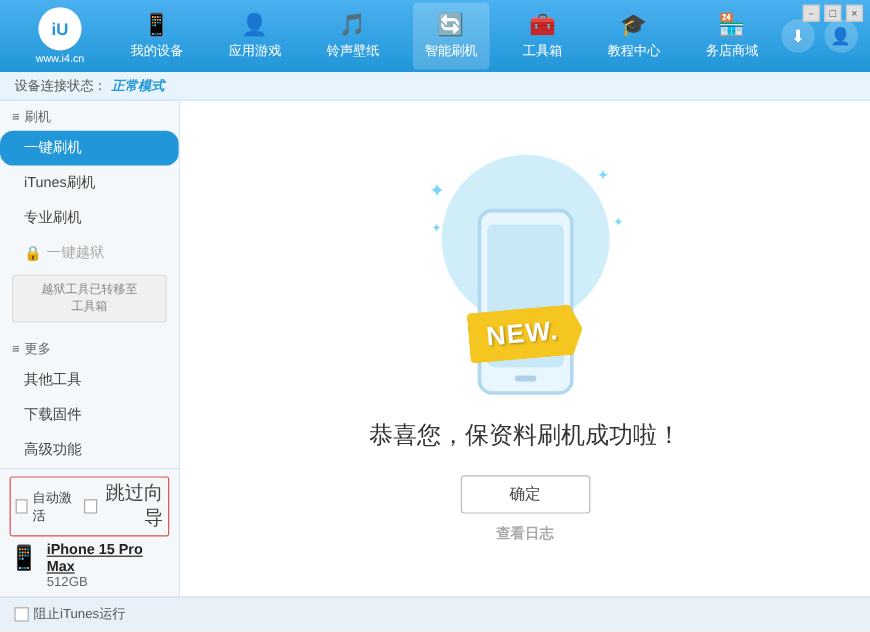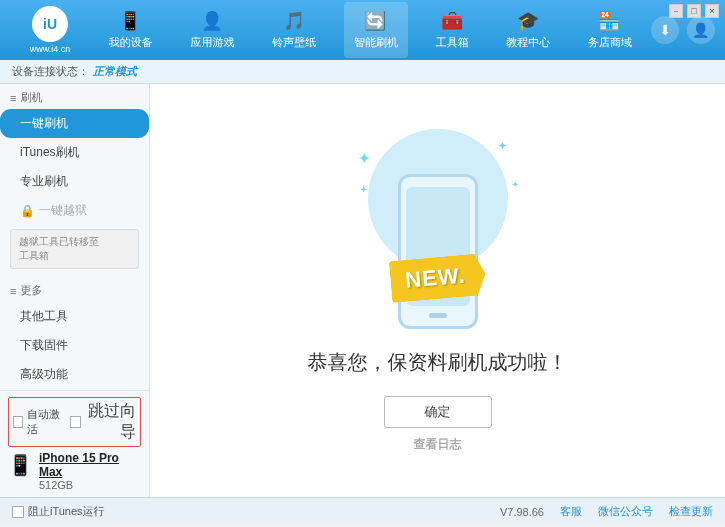--- a/index.html
+++ b/index.html
@@ -148,21 +148,21 @@
     }
     .sidebar-note {
       margin: 4px 10px;
       background: #f0f0f0;
       border: 1px solid #ddd;
       border-radius: 3px;
       padding: 5px 8px;
       font-size: 10px;
       color: #888;
       line-height: 1.4;
-      text-align: left;
+      text-align: center;
     }
     .sidebar-more {
       display: flex;
       align-items: center;
       padding: 6px 10px 4px;
       color: #666;
       font-size: 11px;
       gap: 4px;
       margin-top: 4px;
     }
@@ -480,19 +480,13 @@
 
     <a class="view-log-link">查看日志</a>
   </div>
 </div>
 
 <div class="footer">
   <div class="footer-left">
     <div class="itunes-cb"></div>
     <span class="footer-label">阻止iTunes运行</span>
   </div>
-  <div class="footer-right">
-    <span>V7.98.66</span>
-    <span class="footer-link">客服</span>
-    <span class="footer-link">微信公众号</span>
-    <span class="footer-link">检查更新</span>
-  </div>
 </div>
 
 </body></html>

